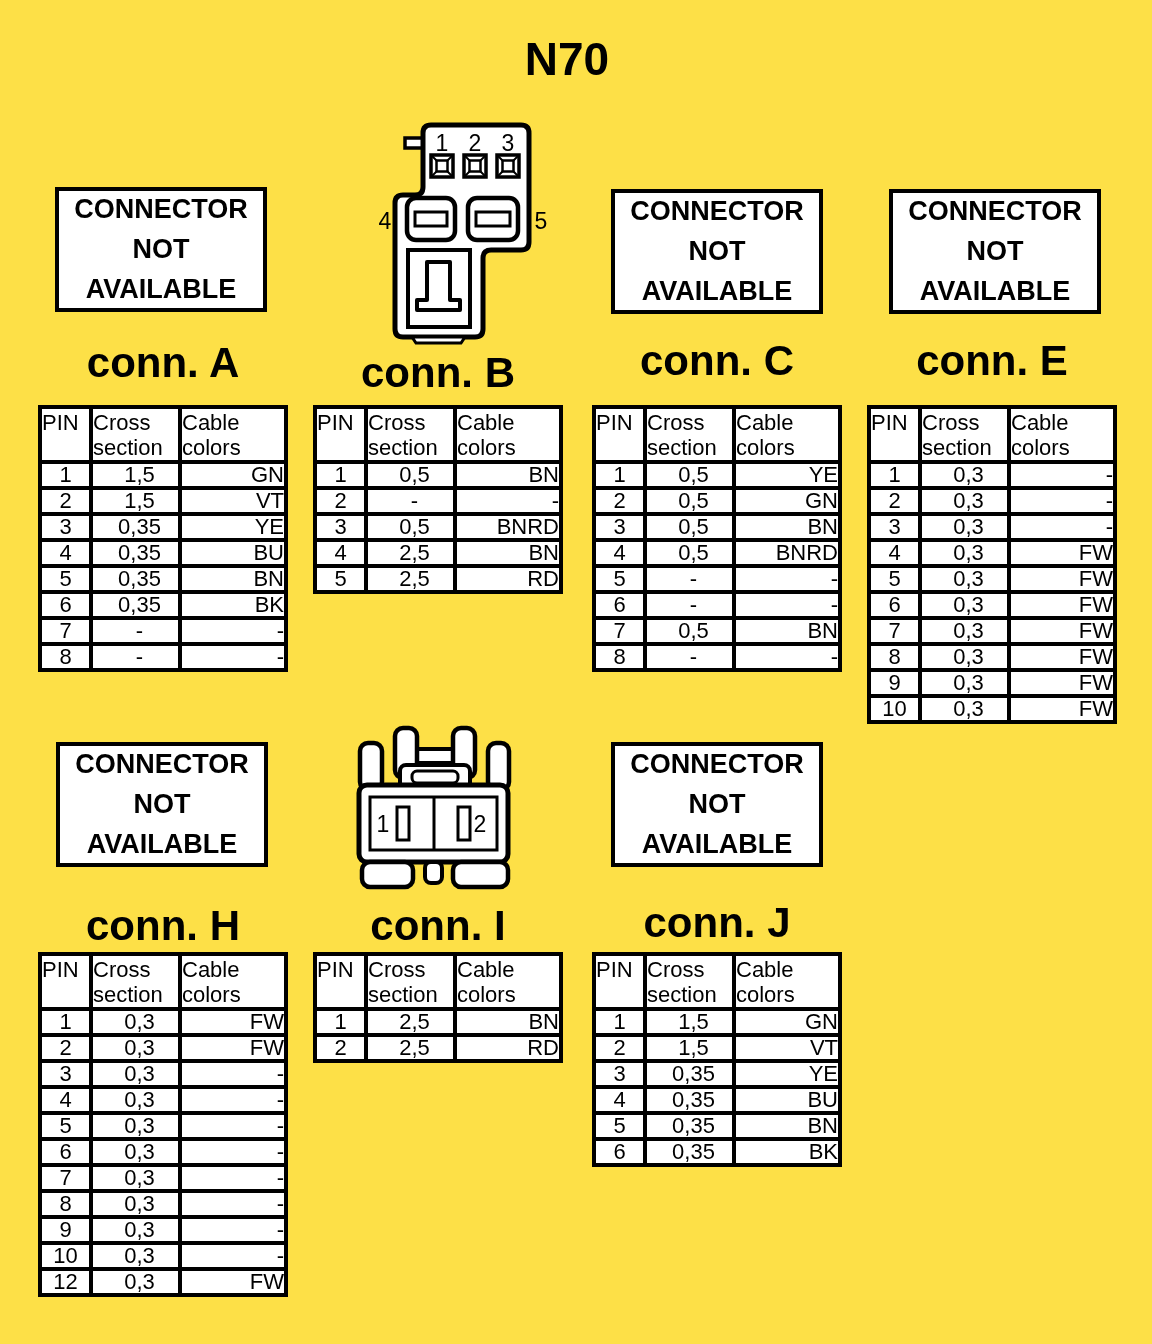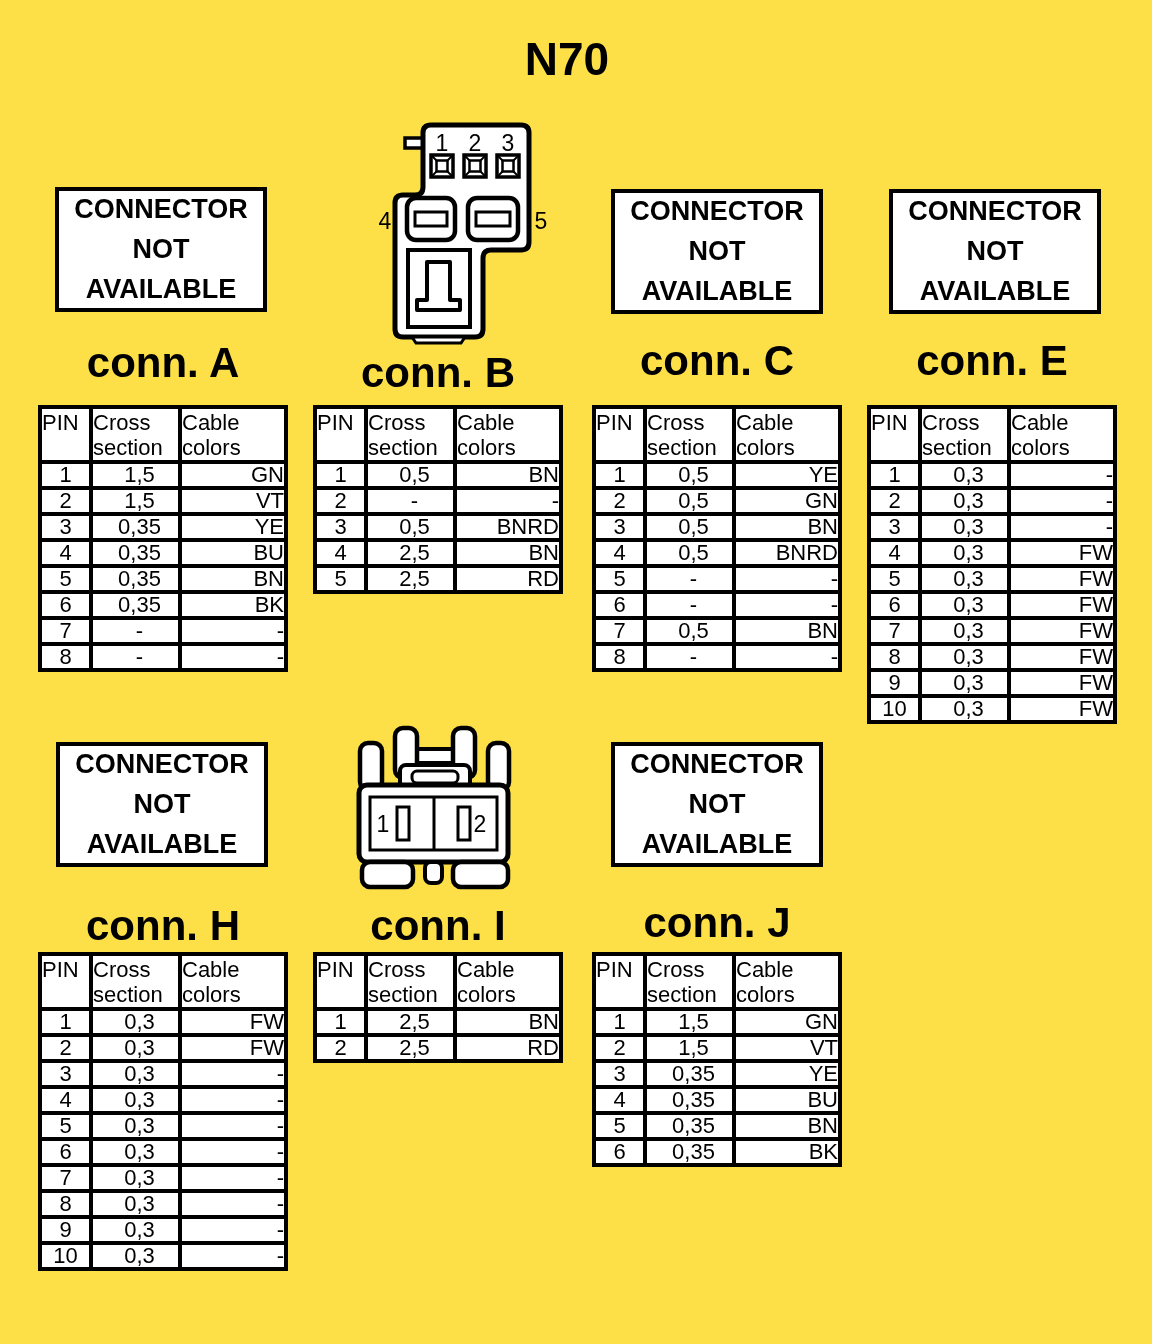--- a/index.html
+++ b/index.html
@@ -481,20 +481,25 @@
             <tr>
               <td class="col-pin">9</td>
               <td class="col-cross">0,3</td>
               <td class="col-cable">-</td>
             </tr>
             <tr>
               <td class="col-pin">10</td>
               <td class="col-cross">0,3</td>
               <td class="col-cable">-</td>
             </tr>
+            <tr>
+              <td class="col-pin">12</td>
+              <td class="col-cross">0,3</td>
+              <td class="col-cable">FW</td>
+            </tr>
           </tbody>
   </table>
       </div>
       <div class="connector connector-I">
         <svg class="drawing" width="160" height="168" viewBox="0 0 160 168">
 
     <rect x="50" y="27" width="60" height="14" fill="#fff" stroke="#000" stroke-width="4"></rect>
     <rect x="40" y="6" width="22" height="50" rx="8" fill="#fff" stroke="#000" stroke-width="4.5"></rect>
     <rect x="98" y="6" width="22" height="50" rx="8" fill="#fff" stroke="#000" stroke-width="4.5"></rect>
 

